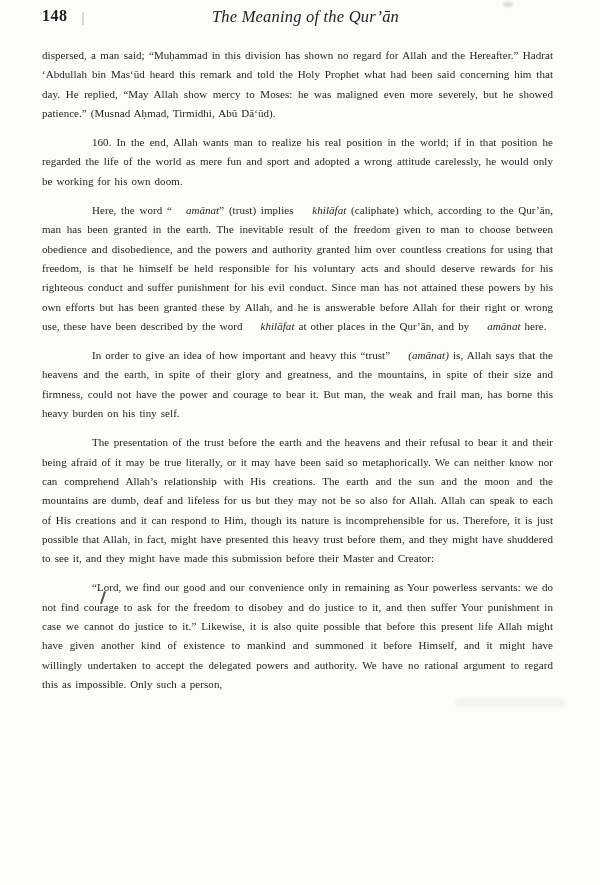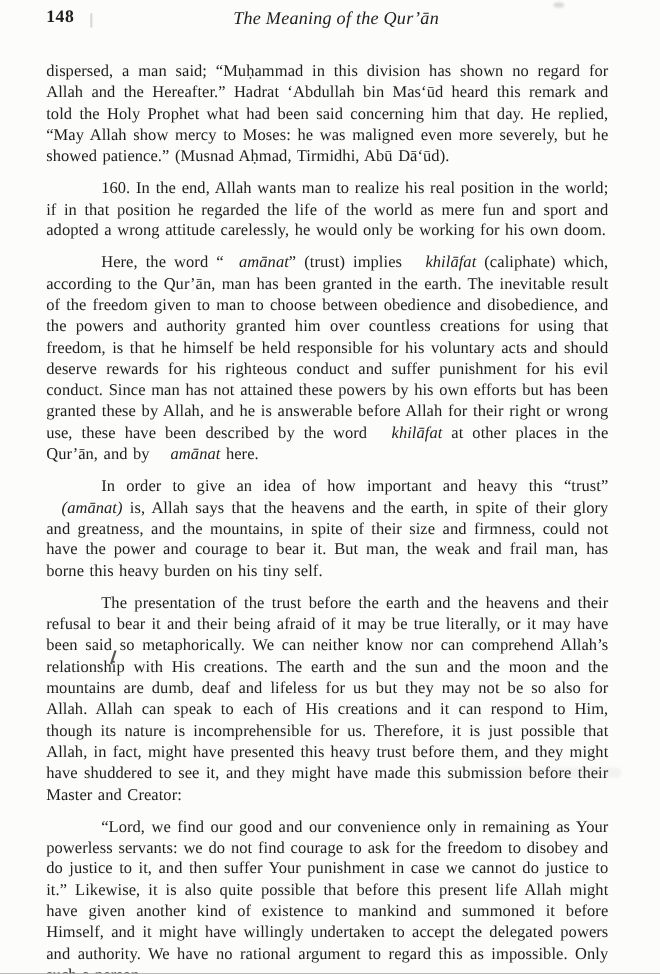--- a/index.html
+++ b/index.html
@@ -9,21 +9,21 @@
     height: 885px;
     margin: 0 auto;
     background: #fcfcfa;
     overflow: hidden;
     font-family: "Liberation Serif", "DejaVu Serif", serif;
     color: #1e1e1e;
     box-sizing: border-box;
   }
   .running-header {
     position: relative;
-    padding: 19px 30px 0 42px;
+    padding: 9px 30px 0 42px;
     height: 24px;
   }
   .page-number {
     position: absolute;
     left: 42px;
     top: 7px;
     font-size: 16px;
     font-weight: bold;
     letter-spacing: 0.5px;
   }
@@ -35,21 +35,21 @@
     text-align: center;
     font-size: 16.5px;
     font-style: italic;
     letter-spacing: 0.2px;
   }
   .page-body {
     padding: 13px 31px 0 42px;
   }
   p.para {
     margin: 0 16px 10px 0;
-    font-size: 15px;
+    font-size: 11px;
     line-height: 19.3px;
     text-align: justify;
     letter-spacing: 0.05px;
     word-spacing: 1.2px;
   }
   p.para.indent { text-indent: 50px; }
   .ital { font-style: italic; padding-left: 14px; }
 
   
   .artifact { position: absolute; pointer-events: none; }

